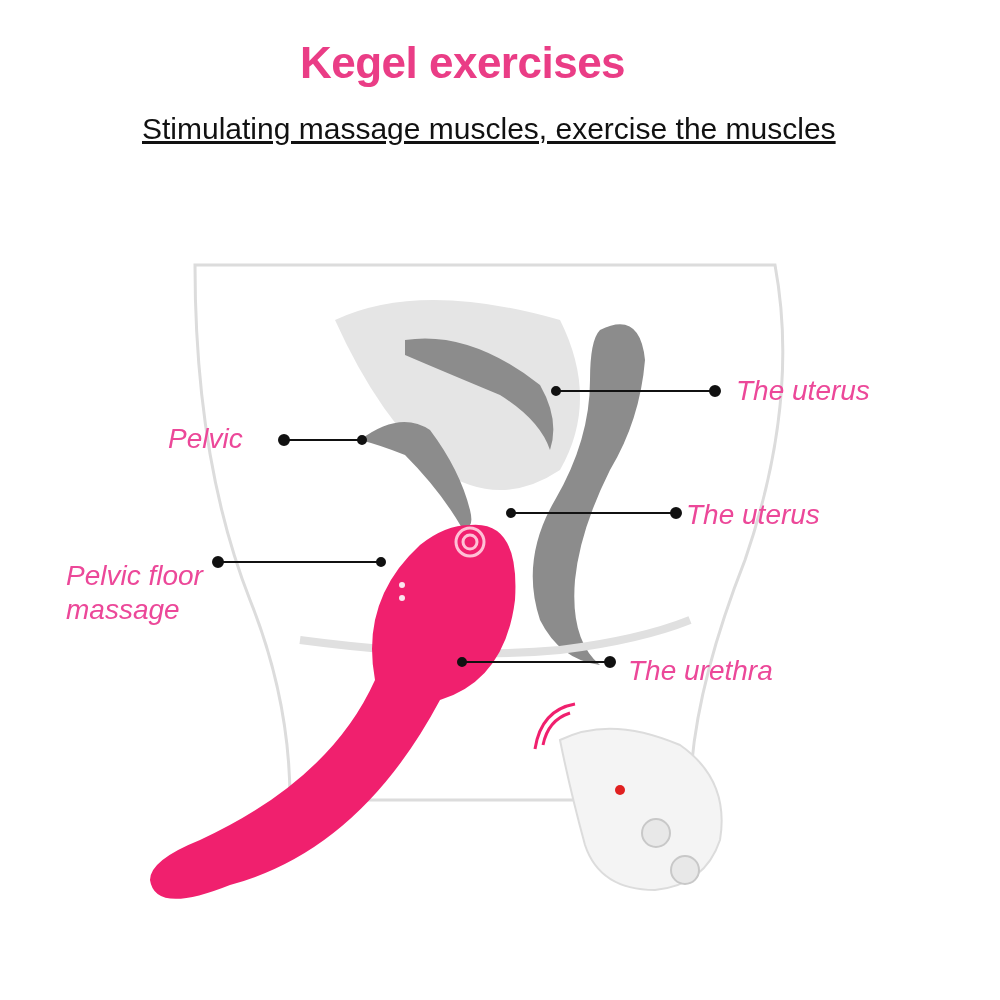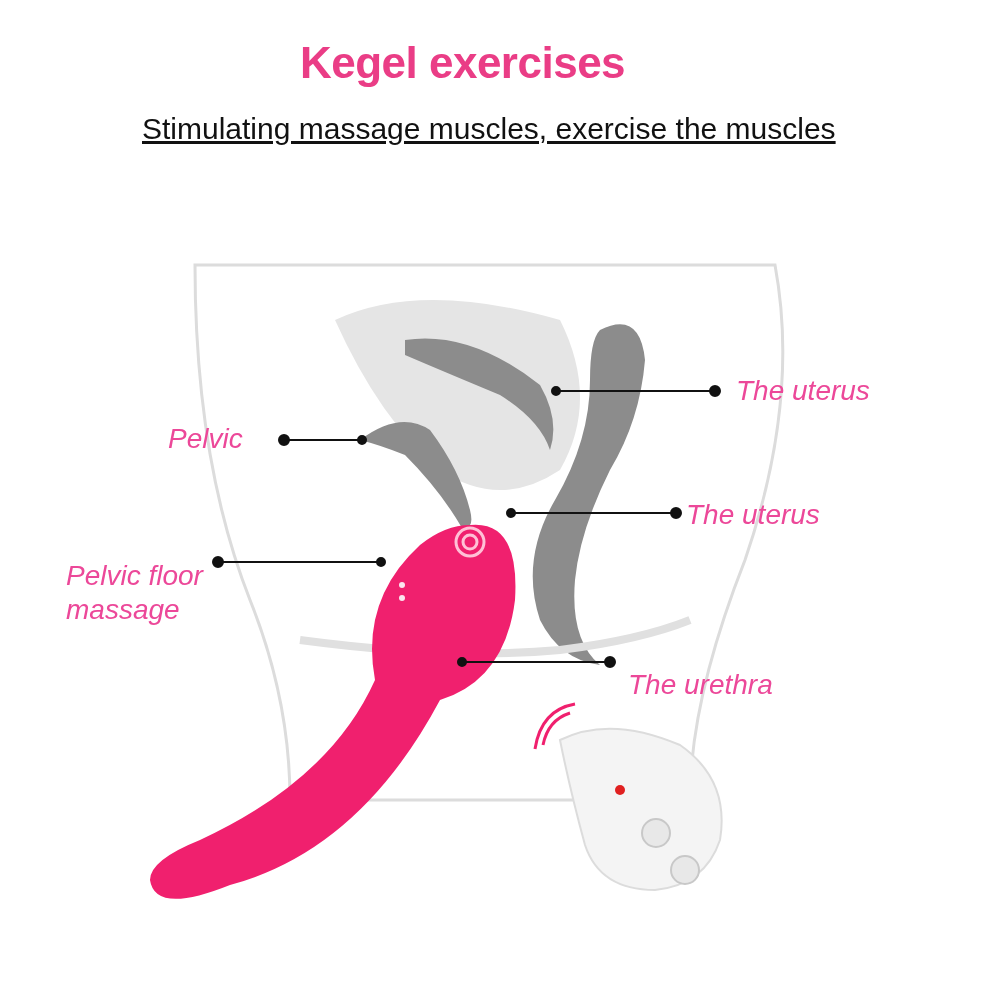--- a/index.html
+++ b/index.html
@@ -67,13 +67,13 @@
   </g>
 </svg>
 
 <div class="label" style="left:736px;top:374px;">The uterus</div>
 <div class="label" style="left:168px;top:422px;">Pelvic</div>
 <div class="label" style="left:686px;top:498px;">The uterus</div>
 <div class="label" style="left:66px;top:559px;">
   <div>Pelvic floor</div>
   <div>massage</div>
 </div>
-<div class="label" style="left:628px;top:668px;text-align:right;">The urethra</div>
+<div class="label" style="left:628px;top:654px;text-align:right;">The urethra</div>
 
 </body></html>

